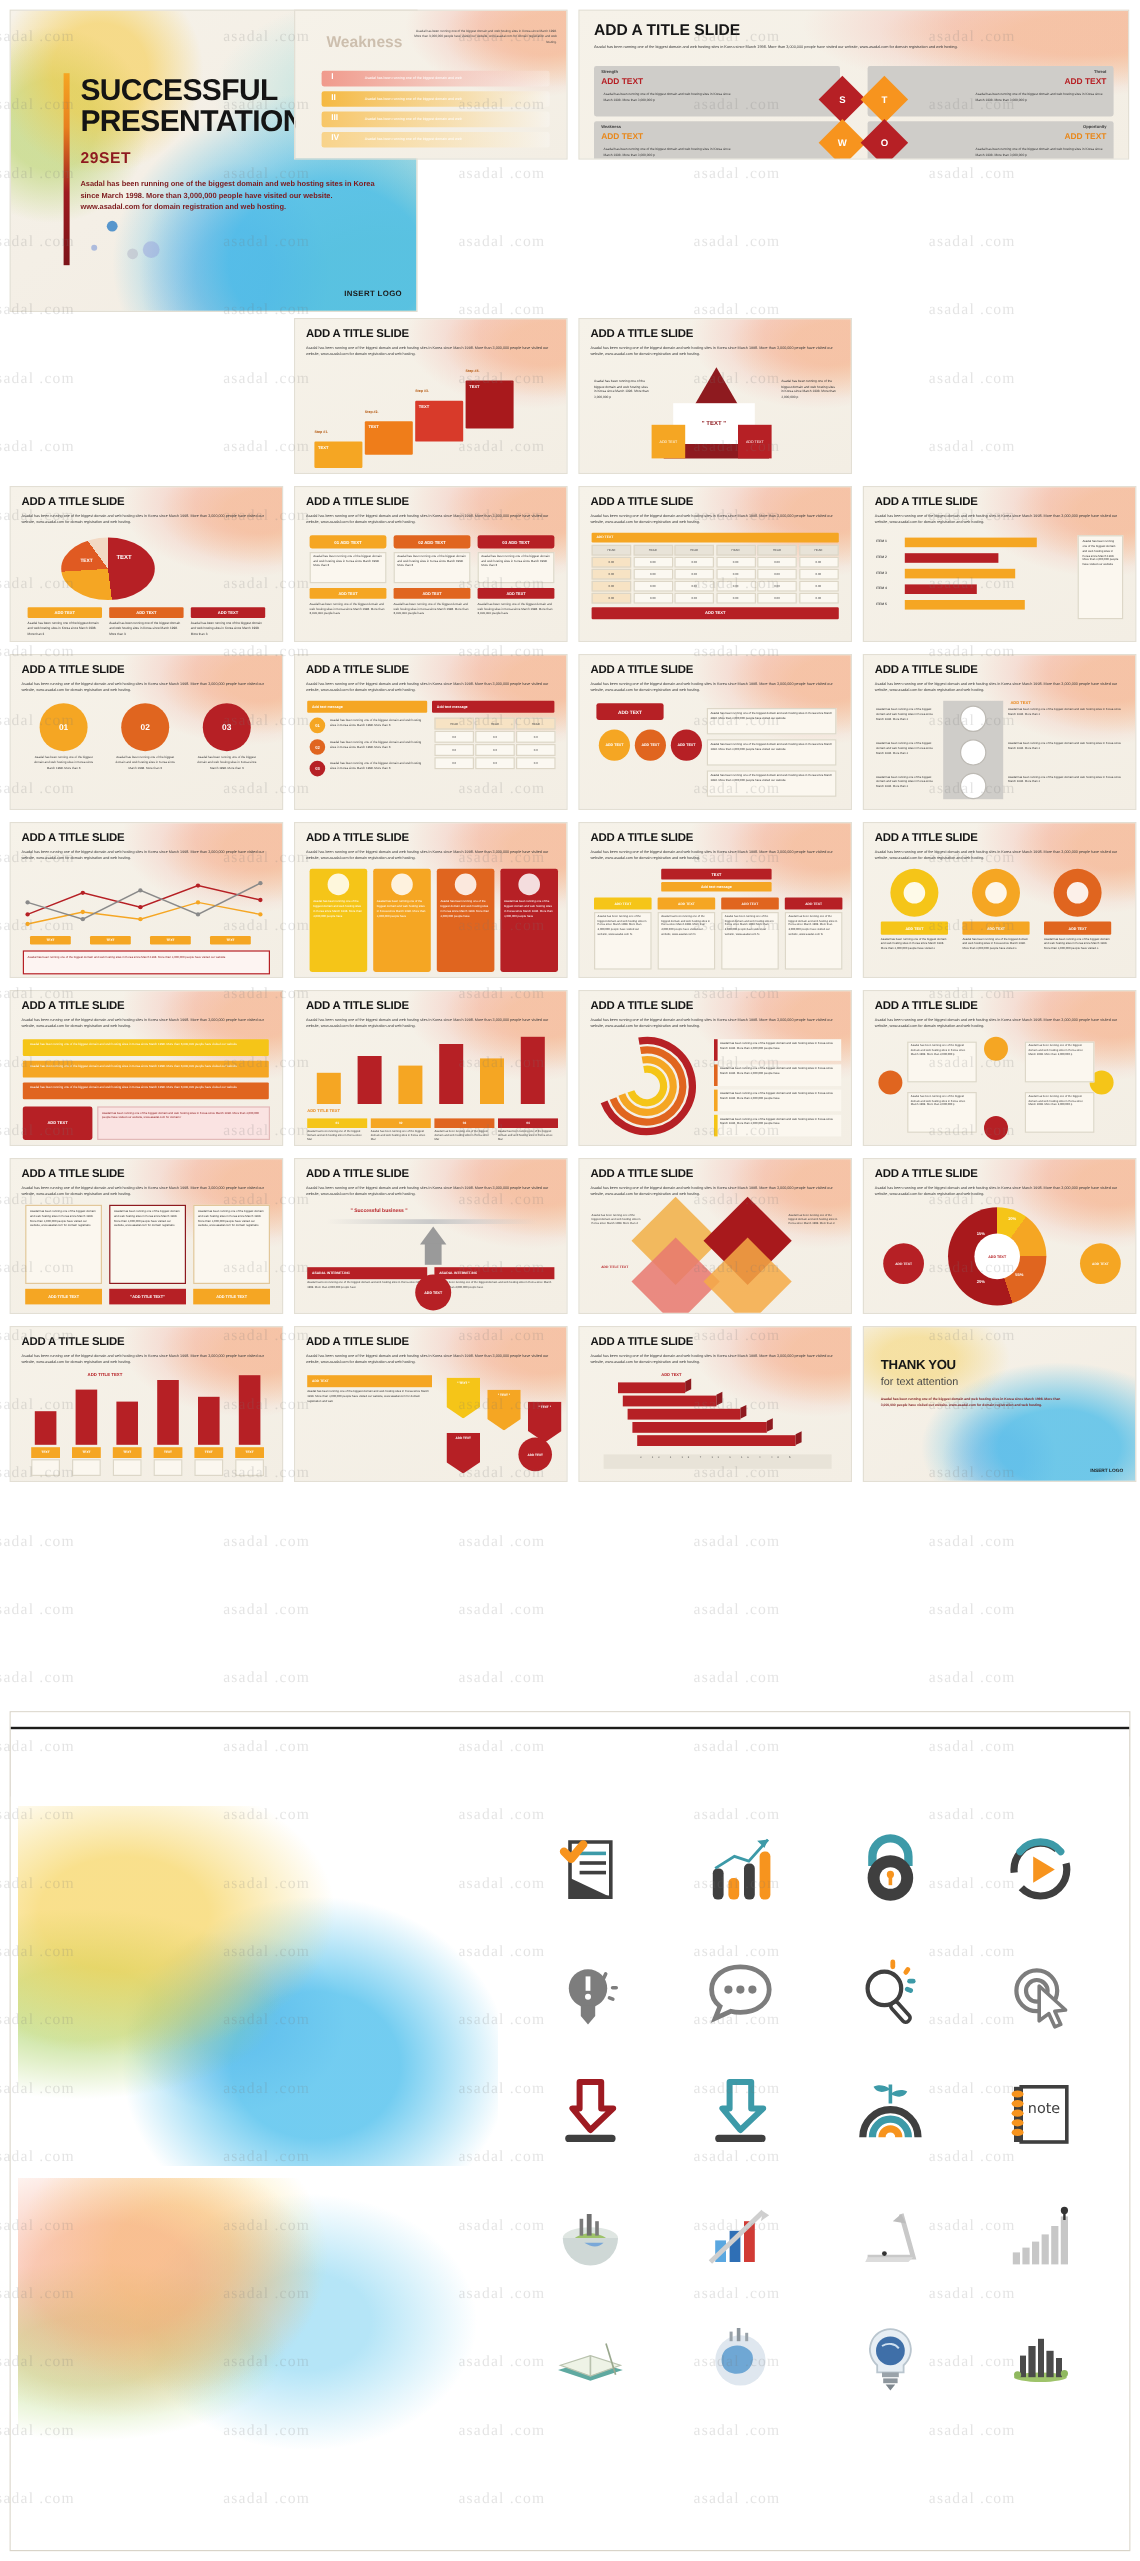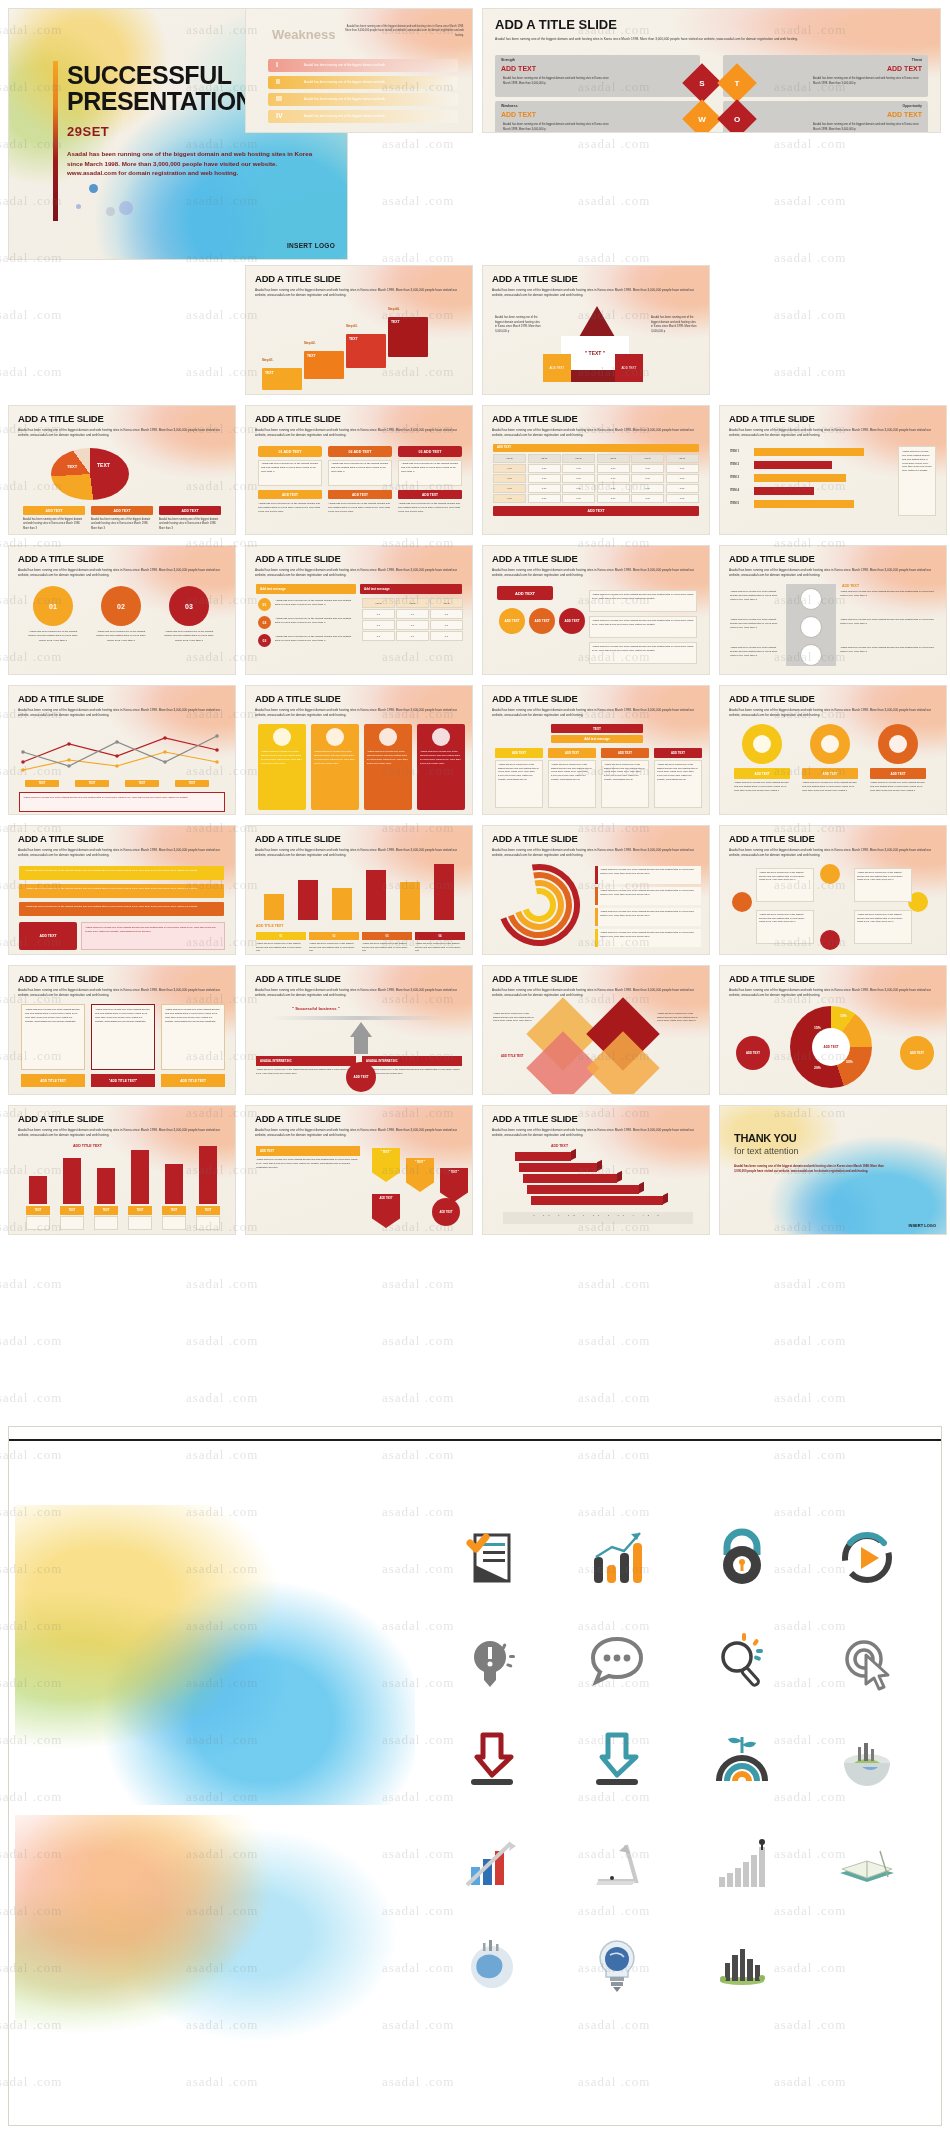--- a/index.html
+++ b/index.html
@@ -739,20 +739,34 @@
           </svg>
         </div>
         <div class="icon-cell">
           <svg width="70" height="70" viewBox="0 0 70 70">
             <path d="M35 26V10" stroke="#3d9aa8" stroke-width="3"></path>
             <path d="M35 14c-8-6-14-2-14-2s3 8 14 2z" fill="#3d9aa8"></path>
             <path d="M35 18c8-6 14-2 14-2s-3 8-14 2z" fill="#3d9aa8"></path>
             <path d="M12 54a23 23 0 0 1 46 0" fill="none" stroke="#3f3f3f" stroke-width="6"></path>
             <path d="M20 54a15 15 0 0 1 30 0" fill="none" stroke="#3d9aa8" stroke-width="6"></path>
             <path d="M28 54a7 7 0 0 1 14 0" fill="none" stroke="#f7941e" stroke-width="6"></path>
+          </svg>
+        </div>
+        <div class="icon-cell">
+          <svg width="70" height="70" viewBox="0 0 70 70">
+            <rect x="19" y="12" width="38" height="46" fill="#fff" stroke="#3f3f3f" stroke-width="3"></rect>
+            <rect x="13" y="12" width="7" height="46" fill="#3f3f3f"></rect>
+            <g fill="#f7941e">
+              <ellipse cx="16" cy="18" rx="5" ry="3"></ellipse>
+              <ellipse cx="16" cy="26" rx="5" ry="3"></ellipse>
+              <ellipse cx="16" cy="34" rx="5" ry="3"></ellipse>
+              <ellipse cx="16" cy="42" rx="5" ry="3"></ellipse>
+              <ellipse cx="16" cy="50" rx="5" ry="3"></ellipse>
+            </g>
+            <text x="38" y="34" font-family="DejaVu Sans" font-size="12" fill="#3f3f3f" text-anchor="middle">note</text>
           </svg>
         </div>
         <div class="icon-cell">
           <svg width="70" height="70" viewBox="0 0 70 70">
             <ellipse cx="35" cy="36" rx="23" ry="9" fill="#dfe6e2"></ellipse>
             <path d="M12 36a23 23 0 0 0 46 0z" fill="#cfd8d6"></path>
             <path d="M22 36c4-3 10-4 13-4s9 1 13 4" fill="#9ec36a"></path>
             <rect x="26" y="20" width="3" height="14" fill="#7b7b7b"></rect>
             <rect x="32" y="16" width="4" height="18" fill="#6f6f6f"></rect>
             <rect x="39" y="22" width="3" height="12" fill="#7b7b7b"></rect>

